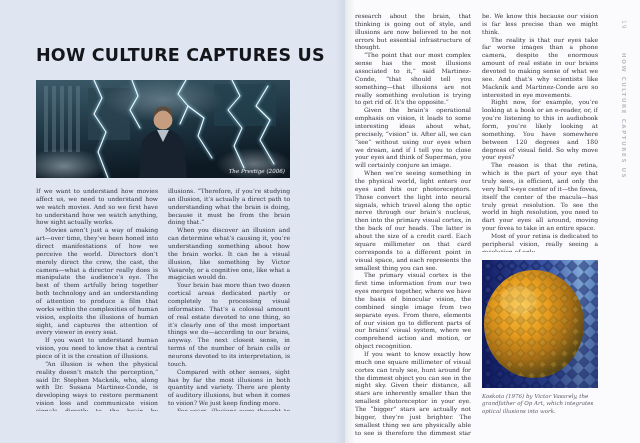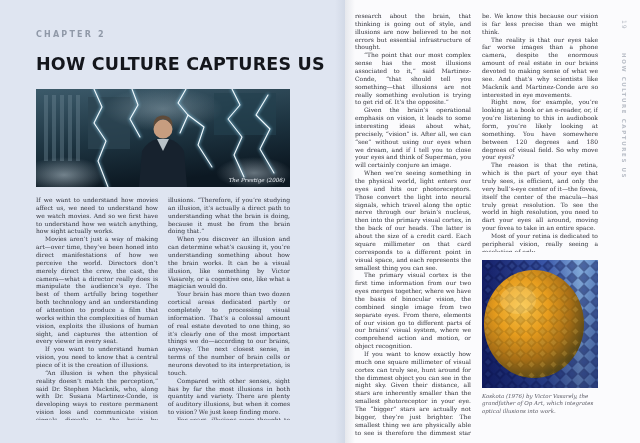--- a/index.html
+++ b/index.html
@@ -38,21 +38,20 @@
   .edge-strip{position:absolute;left:615px;top:20px;writing-mode:vertical-rl;text-orientation:mixed;font-family:"DejaVu Sans","Liberation Sans",sans-serif;color:#b3b8c2;}
   .edge-pageno{font-size:6px;letter-spacing:1px;}
   .edge-title{font-size:5.5px;font-weight:600;letter-spacing:1.6px;margin-top:18px;color:#b9bec7;}
 </style>
 </head>
 <body>
 
 <div class="spread">
 
   <div class="page-left">
-    <div class="chapter-label">CHAPTER 2</div>
     <div class="page-title">HOW CULTURE CAPTURES US</div>
 
     <div class="prestige-figure">
       <svg width="254" height="98" viewBox="0 0 254 98" preserveAspectRatio="none">
         <defs>
           <linearGradient id="bgG" x1="0" y1="0" x2="0.3" y2="1">
             <stop offset="0" stop-color="#3c5a6a"></stop>
               <stop offset="0.55" stop-color="#1e3542"></stop>
               <stop offset="1" stop-color="#0c1822"></stop>
           </linearGradient>

